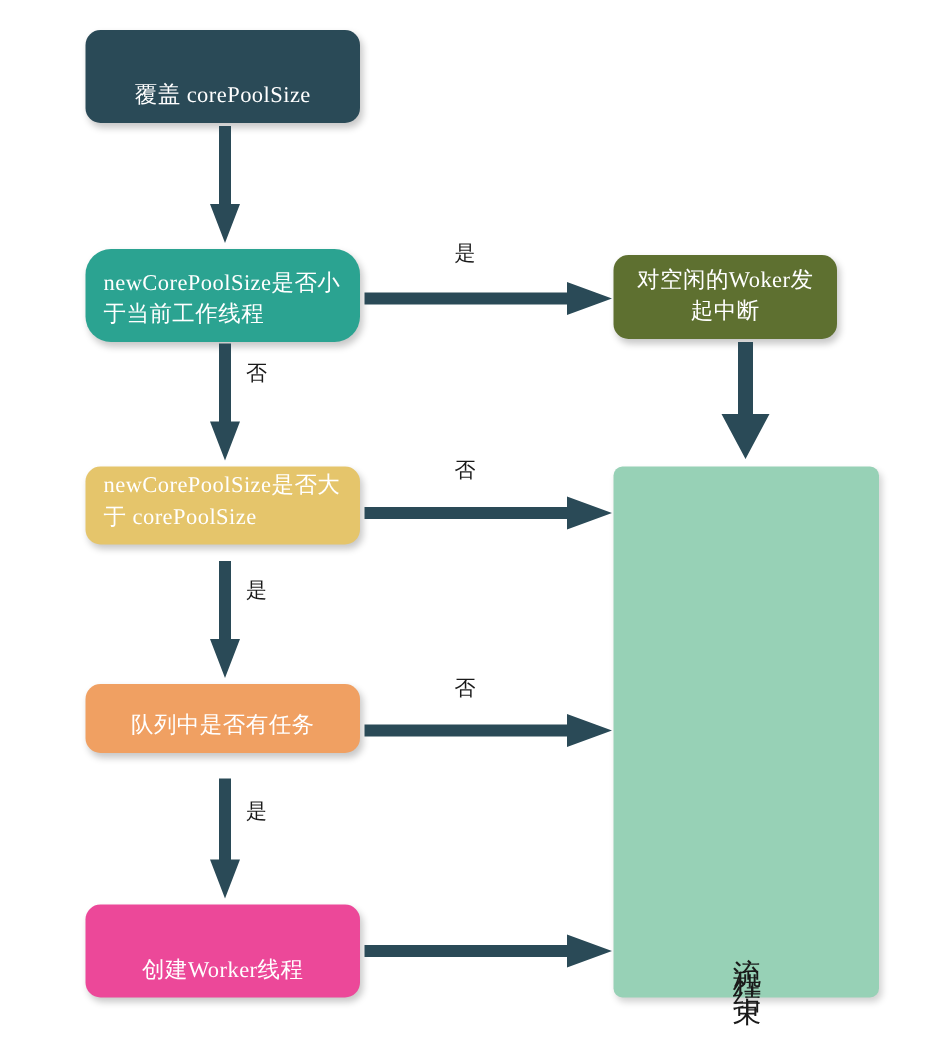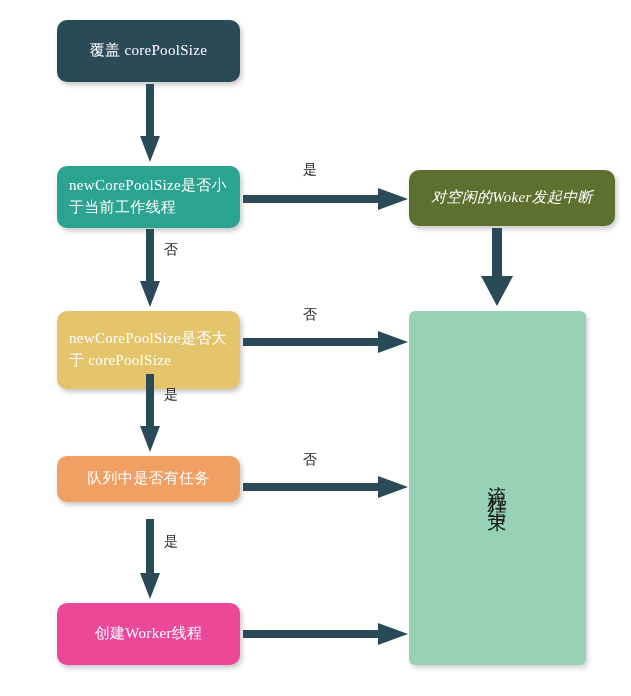--- a/index.html
+++ b/index.html
@@ -19,43 +19,43 @@
     position: absolute;
     inset: 0;
   }
 
   
   .node {
     position: absolute;
     border-radius: 10px;
     box-sizing: border-box;
     display: flex;
-    align-items: center;
+    align-items: flex-end;
     justify-content: center;
     text-align: center;
     color: #ffffff;
     font-size: 15px;
     line-height: 1.45;
     letter-spacing: 0.3px;
     padding: 6px 12px;
     box-shadow: 2px 3px 5px rgba(0,0,0,0.22);
     font-family: "Liberation Serif", "DejaVu Serif", serif;
   }
   .node-text {
     display: block;
     width: 100%;
     white-space: pre-wrap;
   }
 
   .n-start      { left: 57px;  top: 20px;  width: 183px; height: 62px; background: #2a4a57; }
-  .n-cond1      { left: 57px;  top: 166px; width: 183px; height: 62px; background: #2ba391; }
-  .n-cond2      { left: 57px;  top: 311px; width: 183px; height: 78px; background: #e5c56b; }
+  .n-cond1      { left: 57px;  top: 166px; width: 183px; height: 62px; background: #2ba391; border-radius: 17px; }
+  .n-cond2      { left: 57px;  top: 311px; width: 183px; height: 52px; background: #e5c56b; }
   .n-cond3      { left: 57px;  top: 456px; width: 183px; height: 46px; background: #f0a062; }
   .n-create     { left: 57px;  top: 603px; width: 183px; height: 62px; background: #ec4899; }
-  .n-interrupt  { left: 409px; top: 170px; width: 206px; height: 56px; background: #5e7030; font-style: italic; }
+  .n-interrupt  { left: 409px; top: 170px; width: 149px; height: 56px; background: #5e7030; }
 
   .n-cond1 .node-text,
   .n-cond2 .node-text { text-align: left; }
 
   
   .n-end {
     left: 409px;
     top: 311px;
     width: 177px;
     height: 354px;

